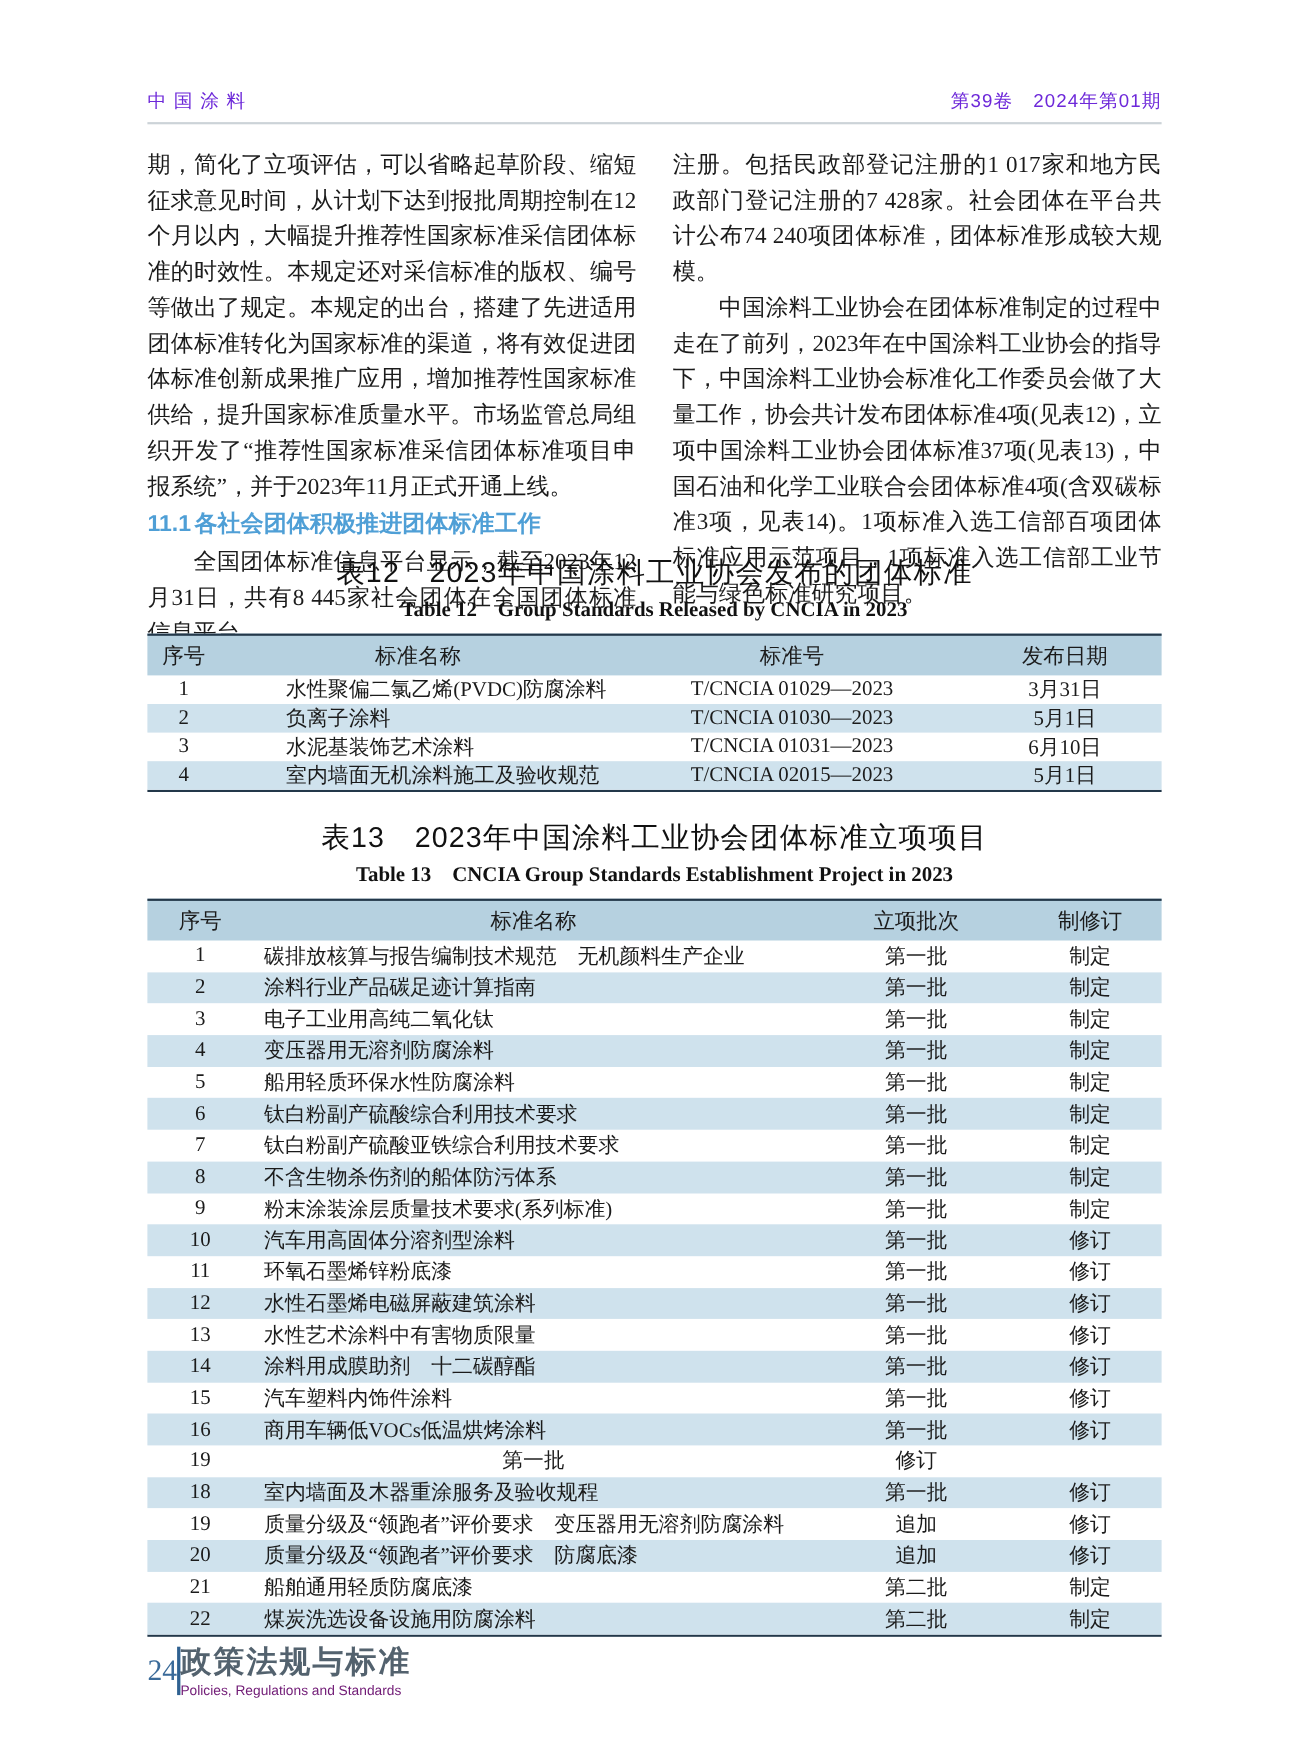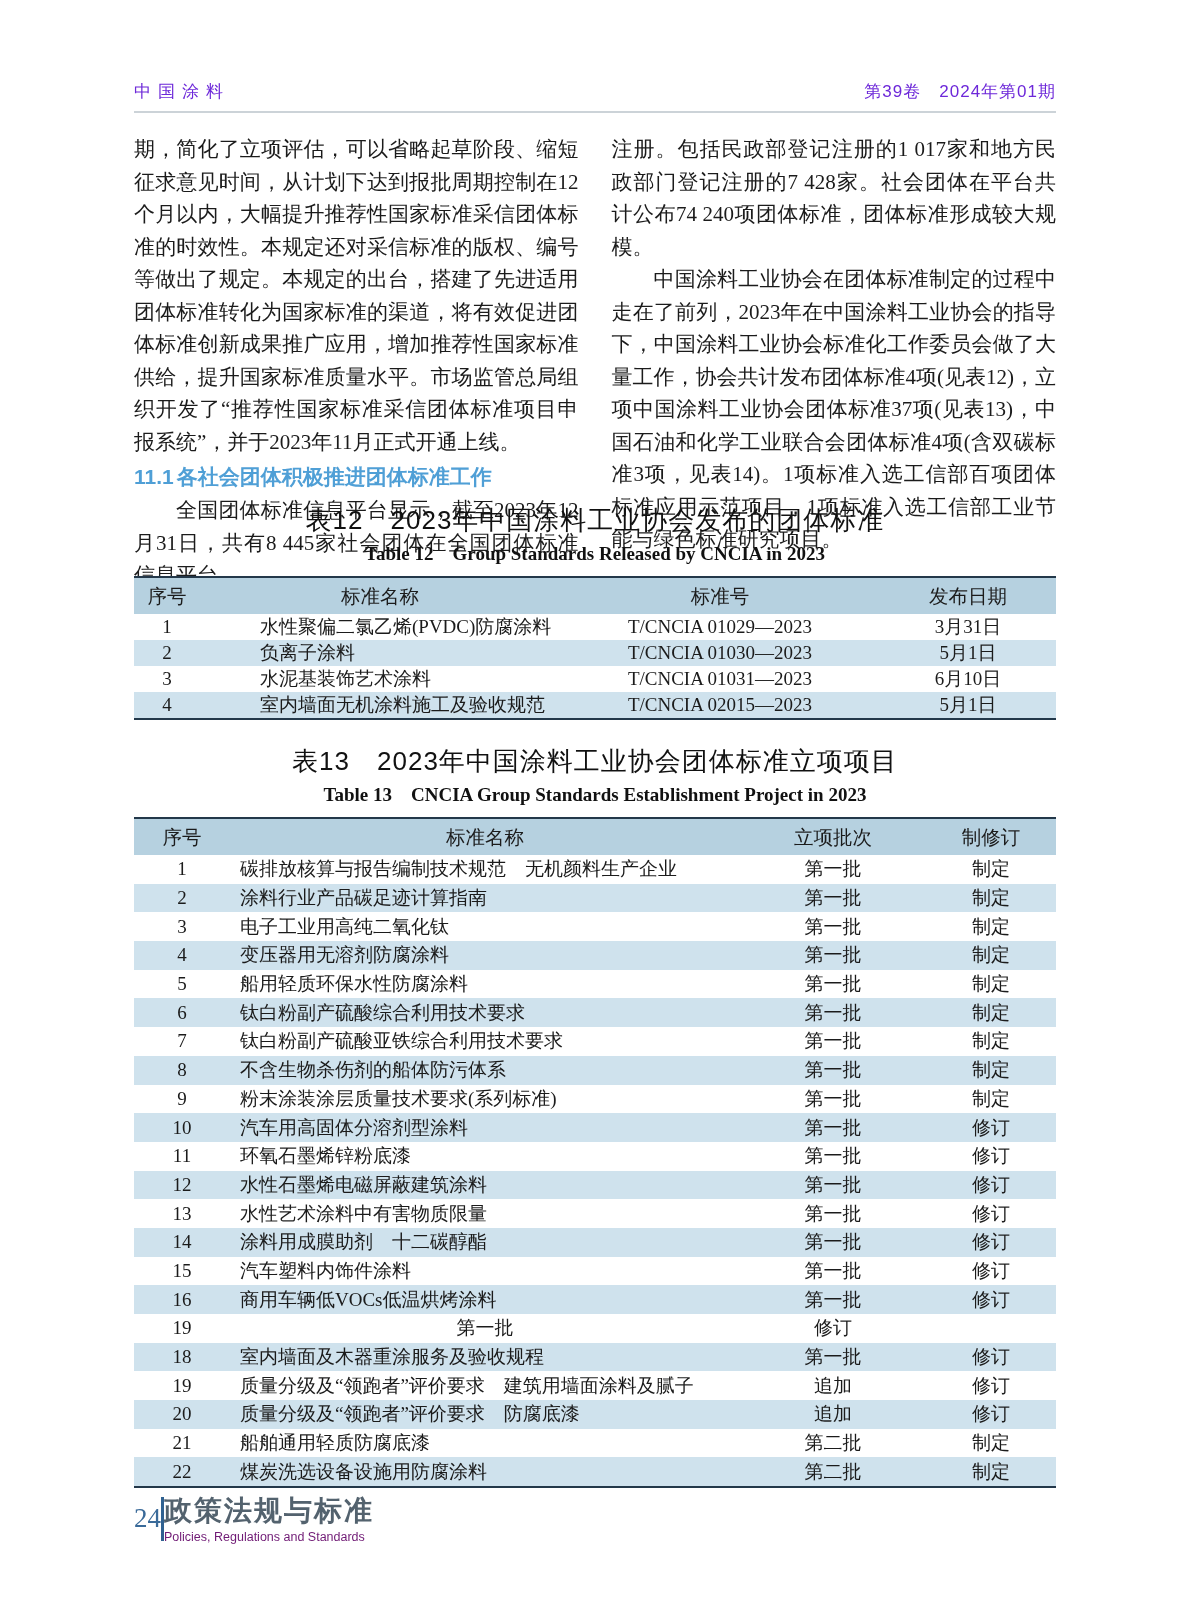--- a/index.html
+++ b/index.html
@@ -257,21 +257,21 @@
           <div class="tcell c3">修订</div>
         </div>
         <div class="trow shaded">
           <div class="tcell c0">18</div>
           <div class="tcell c1">室内墙面及木器重涂服务及验收规程</div>
           <div class="tcell c2">第一批</div>
           <div class="tcell c3">修订</div>
         </div>
         <div class="trow">
           <div class="tcell c0">19</div>
-          <div class="tcell c1">质量分级及“领跑者”评价要求　建筑用墙面涂料及腻子</div>
+          <div class="tcell c1">质量分级及“领跑者”评价要求　变压器用无溶剂防腐涂料</div>
           <div class="tcell c2">追加</div>
           <div class="tcell c3">修订</div>
         </div>
         <div class="trow shaded">
           <div class="tcell c0">20</div>
           <div class="tcell c1">质量分级及“领跑者”评价要求　防腐底漆</div>
           <div class="tcell c2">追加</div>
           <div class="tcell c3">修订</div>
         </div>
         <div class="trow">

